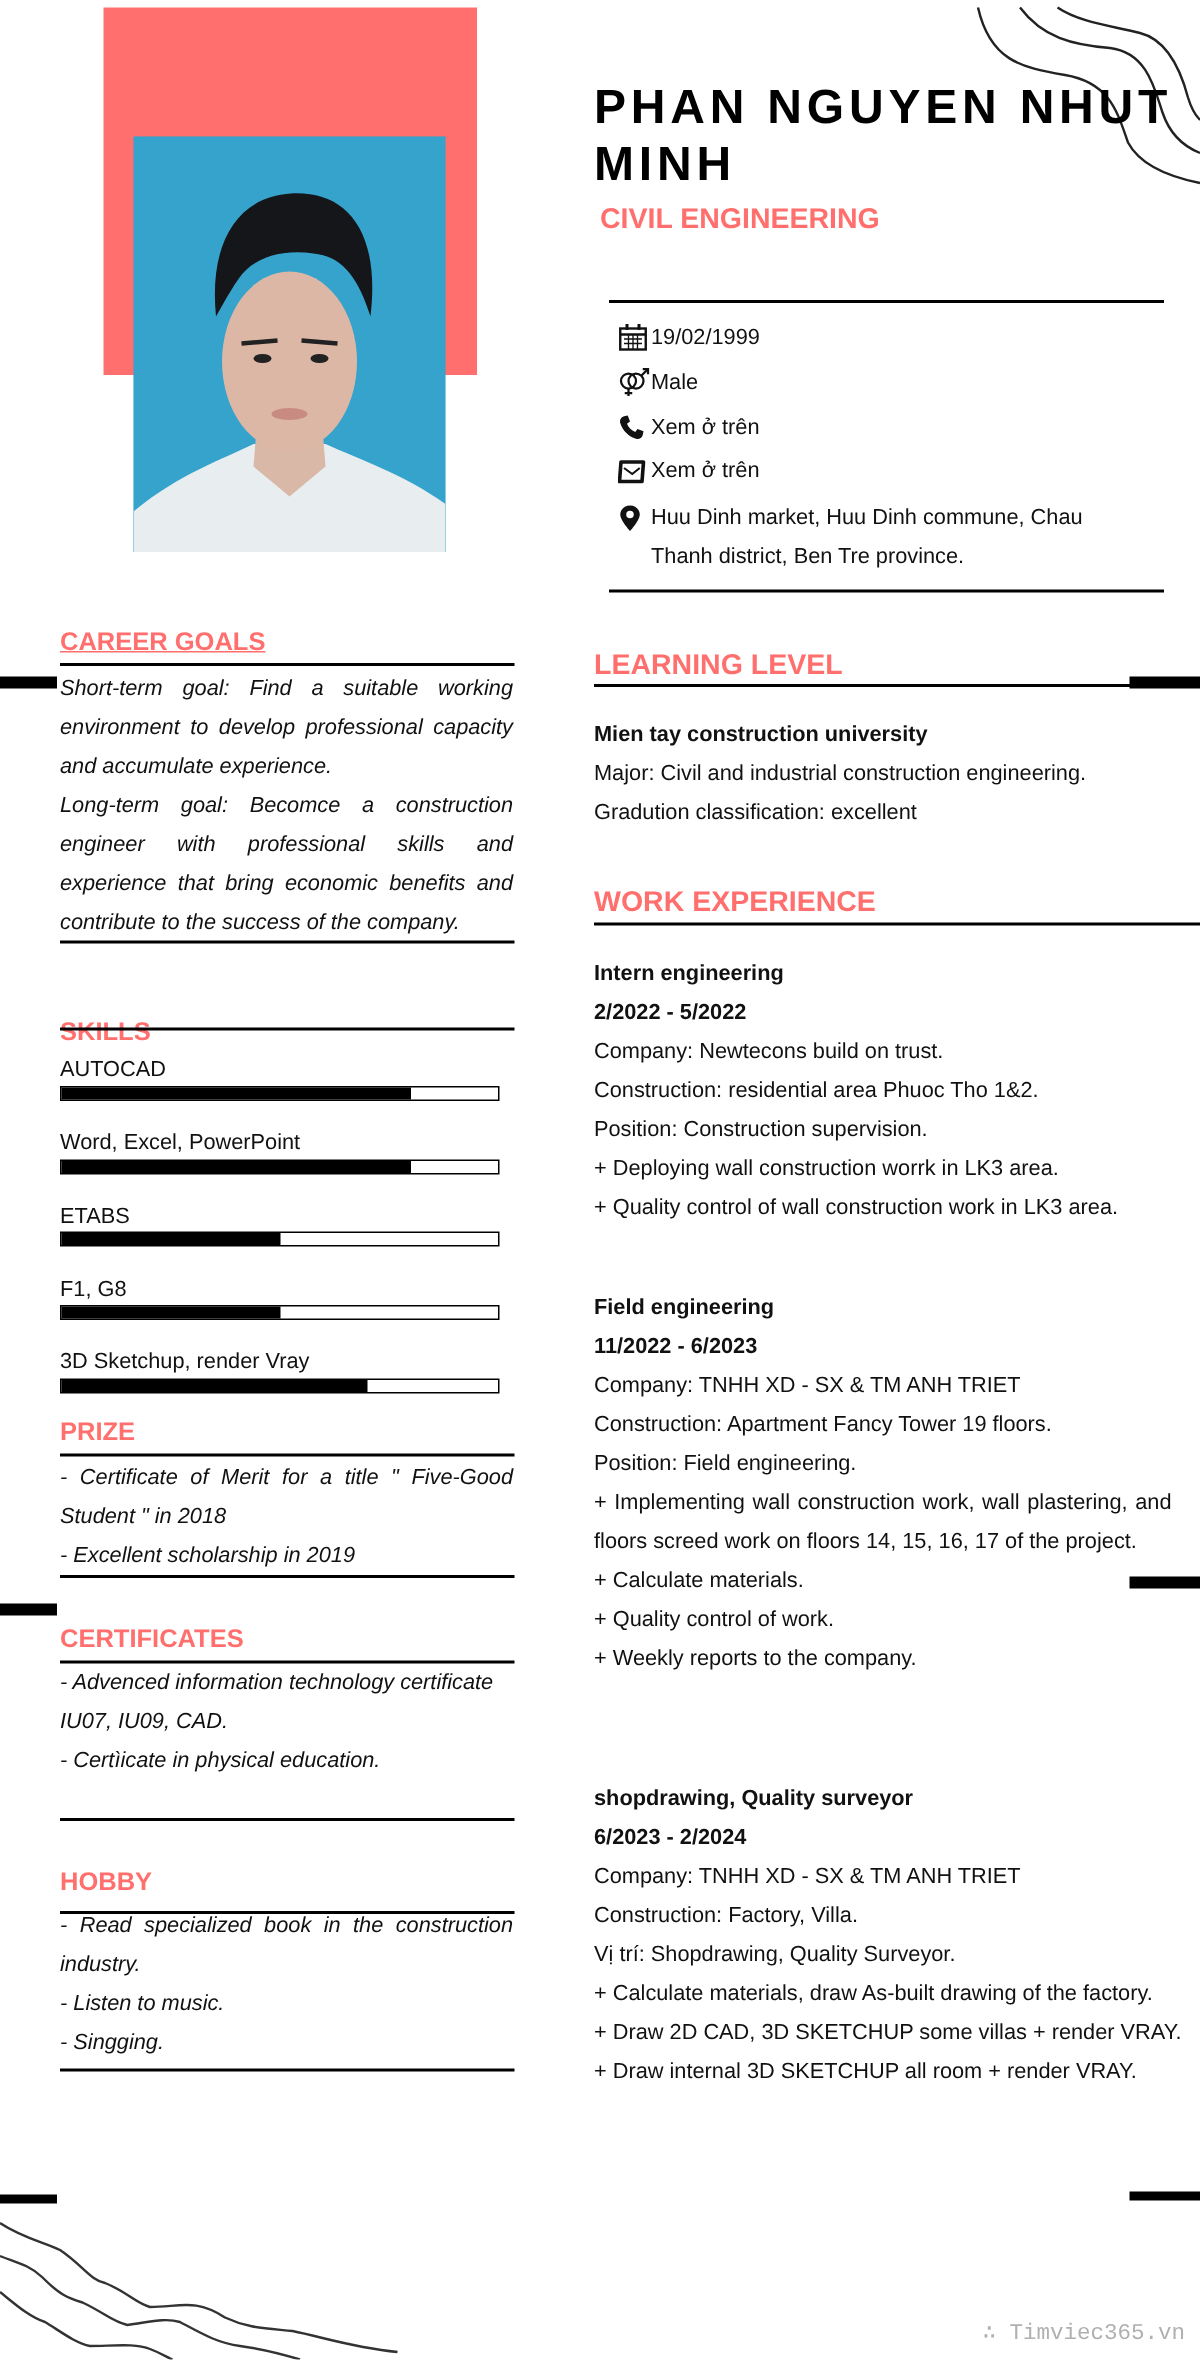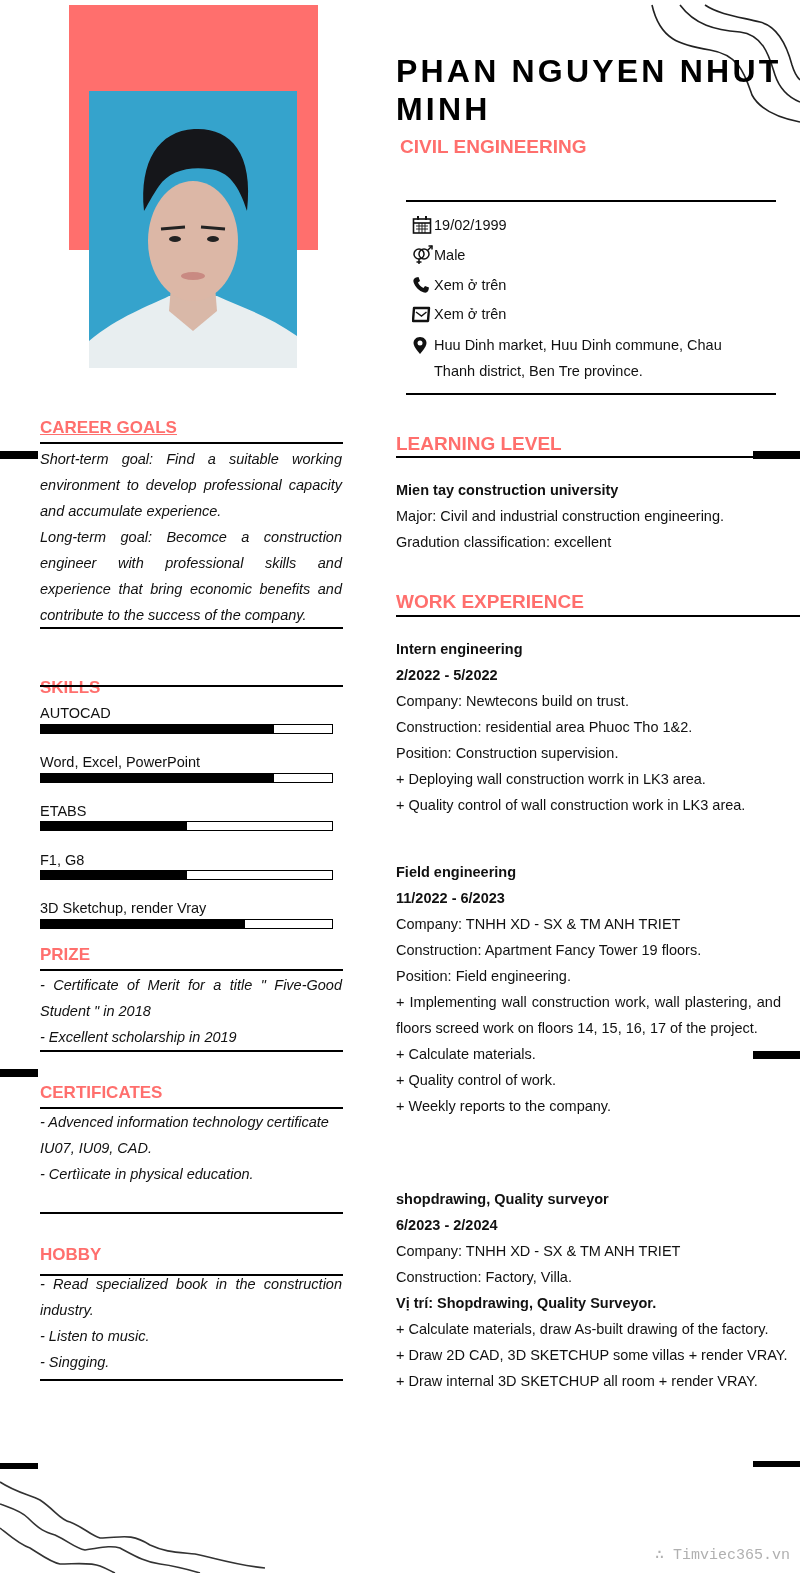--- a/index.html
+++ b/index.html
@@ -214,19 +214,19 @@
   <p>+ Calculate materials.</p>
   <p>+ Quality control of work.</p>
   <p>+ Weekly reports to the company.</p>
 </div>
 
 <div class="job" style="top:1186px;">
   <div class="jt">shopdrawing, Quality surveyor</div>
   <div class="jt">6/2023 - 2/2024</div>
   <p style="text-align:left;">Company: TNHH XD - SX &amp; TM ANH TRIET</p>
   <p style="text-align:left;">Construction: Factory, Villa.</p>
-  <p style="text-align:left;font-weight:bold;">Vị trí: Shopdrawing, Quality Surveyor.</p>
+  <p style="text-align:left;">Vị trí: Shopdrawing, Quality Surveyor.</p>
   <p style="text-align:left;white-space:nowrap;">+ Calculate materials, draw As-built drawing of the factory.</p>
   <p style="text-align:left;white-space:nowrap;">+ Draw 2D CAD, 3D SKETCHUP some villas + render VRAY.</p>
   <p style="text-align:left;white-space:nowrap;">+ Draw internal 3D SKETCHUP all room + render VRAY.</p>
 </div>
 
 <div class="watermark">∴ Timviec365.vn</div>
 
 </body></html>

